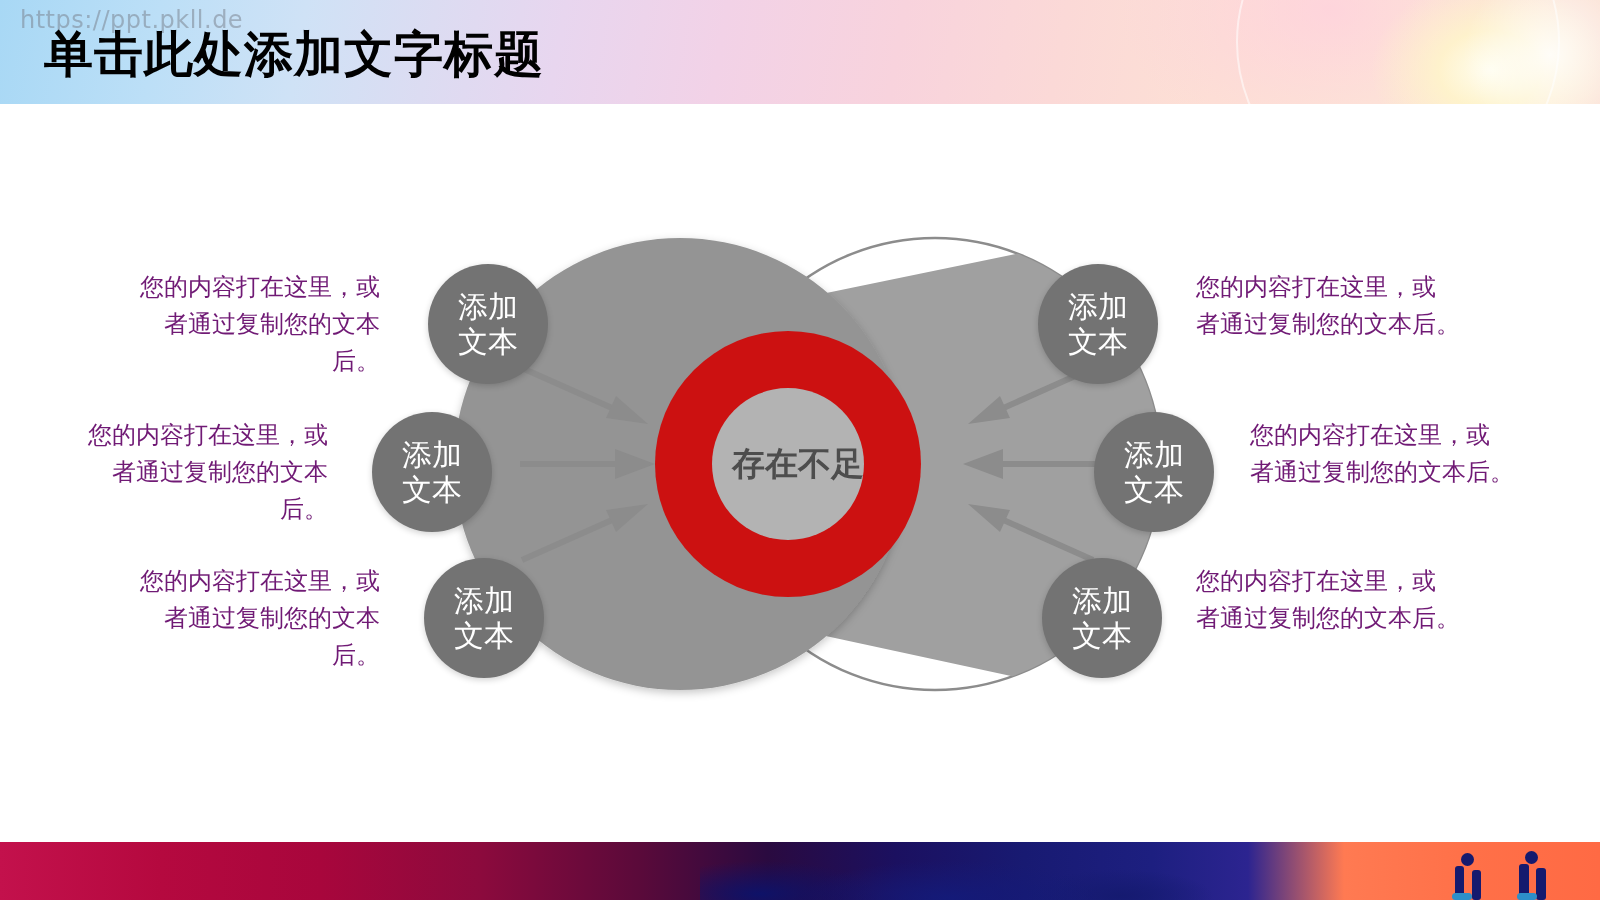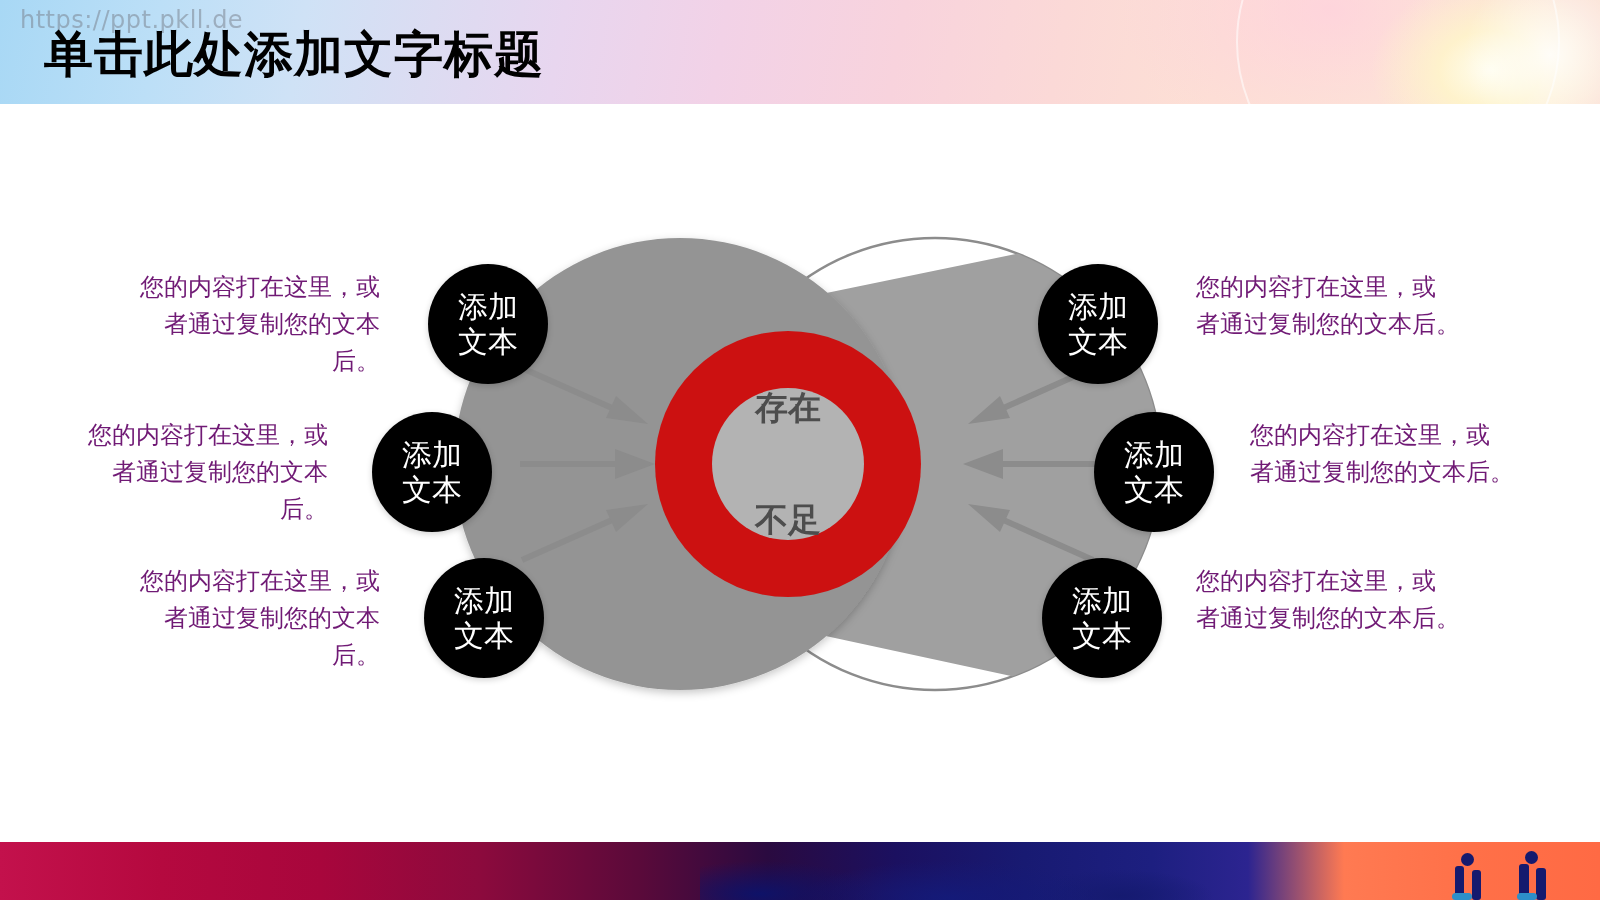--- a/index.html
+++ b/index.html
@@ -122,21 +122,21 @@
   .stage {
     position: absolute;
     left: 0; top: 104px;
     width: 1600px;
     height: 738px;
   }
 
   .bubble {
     position: absolute;
     border-radius: 50%;
-    background: #000000;
+    background: #737373;
     color: #ffffff;
     display: flex;
     flex-direction: column;
     align-items: center;
     justify-content: center;
     line-height: 1.18;
     font-size: 30px;
     font-family: "DejaVu Sans", "Liberation Sans", sans-serif;
     box-shadow: 0 2px 6px rgba(0,0,0,0.18);
     box-sizing: border-box;
@@ -150,23 +150,23 @@
     line-height: 1.55;
     font-family: "DejaVu Sans", "Liberation Sans", sans-serif;
     white-space: pre-line;
   }
   .blurb.left  { text-align: right; }
   .blurb.right { text-align: left; }
 
   .center-label {
     position: absolute;
     display: flex;
-    flex-direction: column;
+    flex-direction: row;
     align-items: center;
-    justify-content: space-between;
+    justify-content: flex-end;
     color: #4d4d4d;
     font-size: 33px;
     font-weight: bold;
     line-height: 1.2;
     font-family: "DejaVu Sans", "Liberation Sans", sans-serif;
     pointer-events: none;
   }
 </style>
 </head>
 <body>

